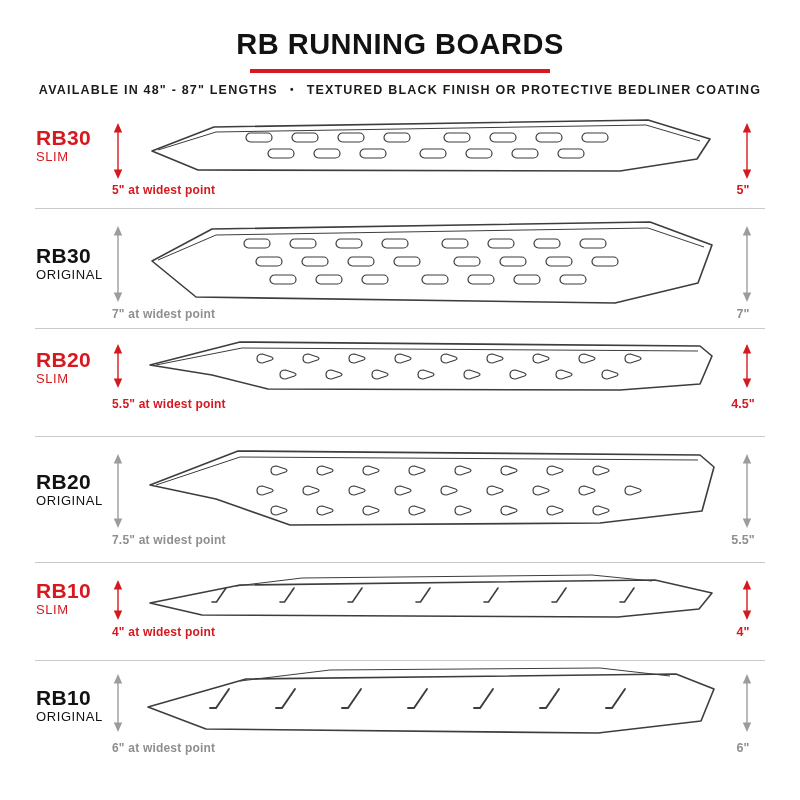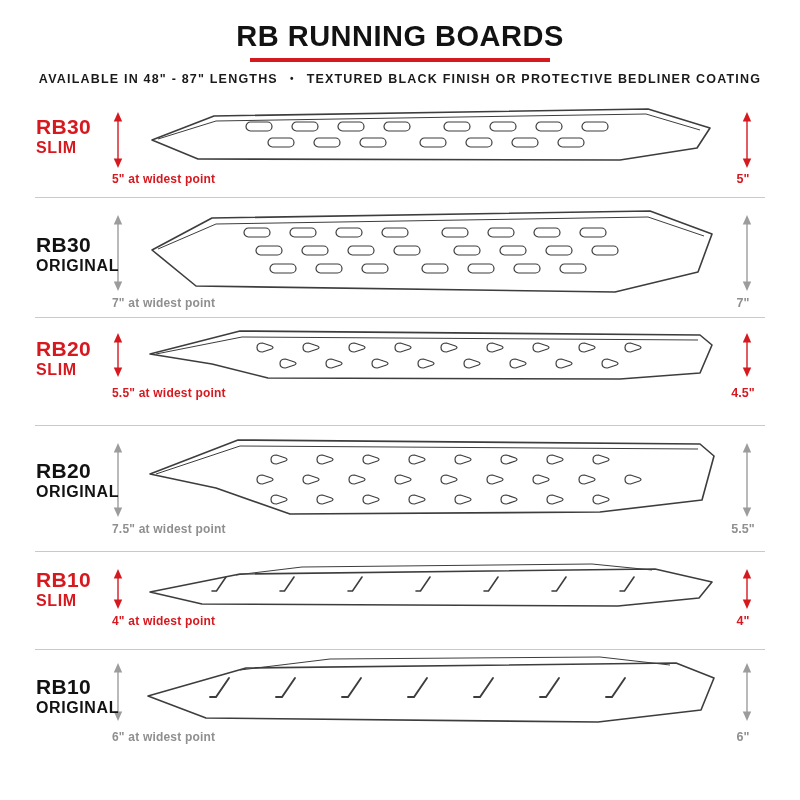--- a/index.html
+++ b/index.html
@@ -1,41 +1,41 @@
 <!DOCTYPE html>
 <html><head>
 <meta charset="utf-8">
 <style>
   html,body{margin:0;padding:0;background:#fff;}
   body{width:800px;height:800px;overflow:hidden;font-family:"Liberation Sans",sans-serif;}
   .page{position:relative;width:800px;height:800px;background:#fff;}
 
   header{padding-top:20px;text-align:center;}
-  h1{margin:0;font-size:29px;font-weight:bold;letter-spacing:.5px;color:#121212;}
+  h1{margin:8px;font-size:29px;font-weight:bold;letter-spacing:.5px;color:#121212;}
   .underline{width:300px;height:4px;margin:5px auto 10px;}
   .subtitle{font-size:12.5px;font-weight:bold;letter-spacing:1.2px;color:#1a1a1a;}
   .subtitle .dot{margin:0 12px;font-size:10px;vertical-align:1px;}
 
   .row{position:relative;width:800px;}
   .r1{height:112px}.r2{height:120px}.r3{height:108px}.r4{height:126px}.r5{height:98px}.r6{height:120px}
   .sep{position:absolute;left:35px;right:35px;bottom:0;height:1px;background:#c9c9c9;}
 
   svg.draw{position:absolute;left:0;top:0;}
   .board{fill:#fff;stroke:#3d3d3d;stroke-width:1.6;stroke-linejoin:round;}
   .edge{fill:none;stroke:#3d3d3d;stroke-width:1;}
   .slot{fill:#fff;stroke:#3d3d3d;stroke-width:1.2;}
   .tick{fill:none;stroke:#3d3d3d;stroke-width:1.6;stroke-linecap:round;}
   .tick2{fill:none;stroke:#3d3d3d;stroke-width:1.9;stroke-linecap:round;}
   .dim line{stroke-width:1.4;}
   .row.slim .dim line{stroke:#d6181f}.row.slim .dim polygon{fill:#d6181f}
   .row.original .dim line{stroke:#9c9c9c}.row.original .dim polygon{fill:#9c9c9c}
 
   .model{position:absolute;left:36px;width:78px;line-height:1.08;}
   .model .name{font-size:21px;font-weight:bold;letter-spacing:.3px;}
-  .model .var{font-size:16px;font-weight:bold;letter-spacing:.6px;}
+  .model .var{font-size:13px;font-weight:normal;letter-spacing:.6px;}
   .row.slim .model .name,.row.slim .model .var{color:#d6181f;}
   .row.original .model .name,.row.original .model .var{color:#121212;}
 
   .wlabel{position:absolute;left:112px;font-size:12px;font-weight:bold;letter-spacing:.2px;}
   .hlabel{position:absolute;right:34px;width:46px;text-align:center;font-size:12.5px;font-weight:bold;}
   .row.slim .wlabel,.row.slim .hlabel{color:#d6181f;}
   .row.original .wlabel,.row.original .hlabel{color:#8f8f8f;}
 </style>
 </head>
 <body>

